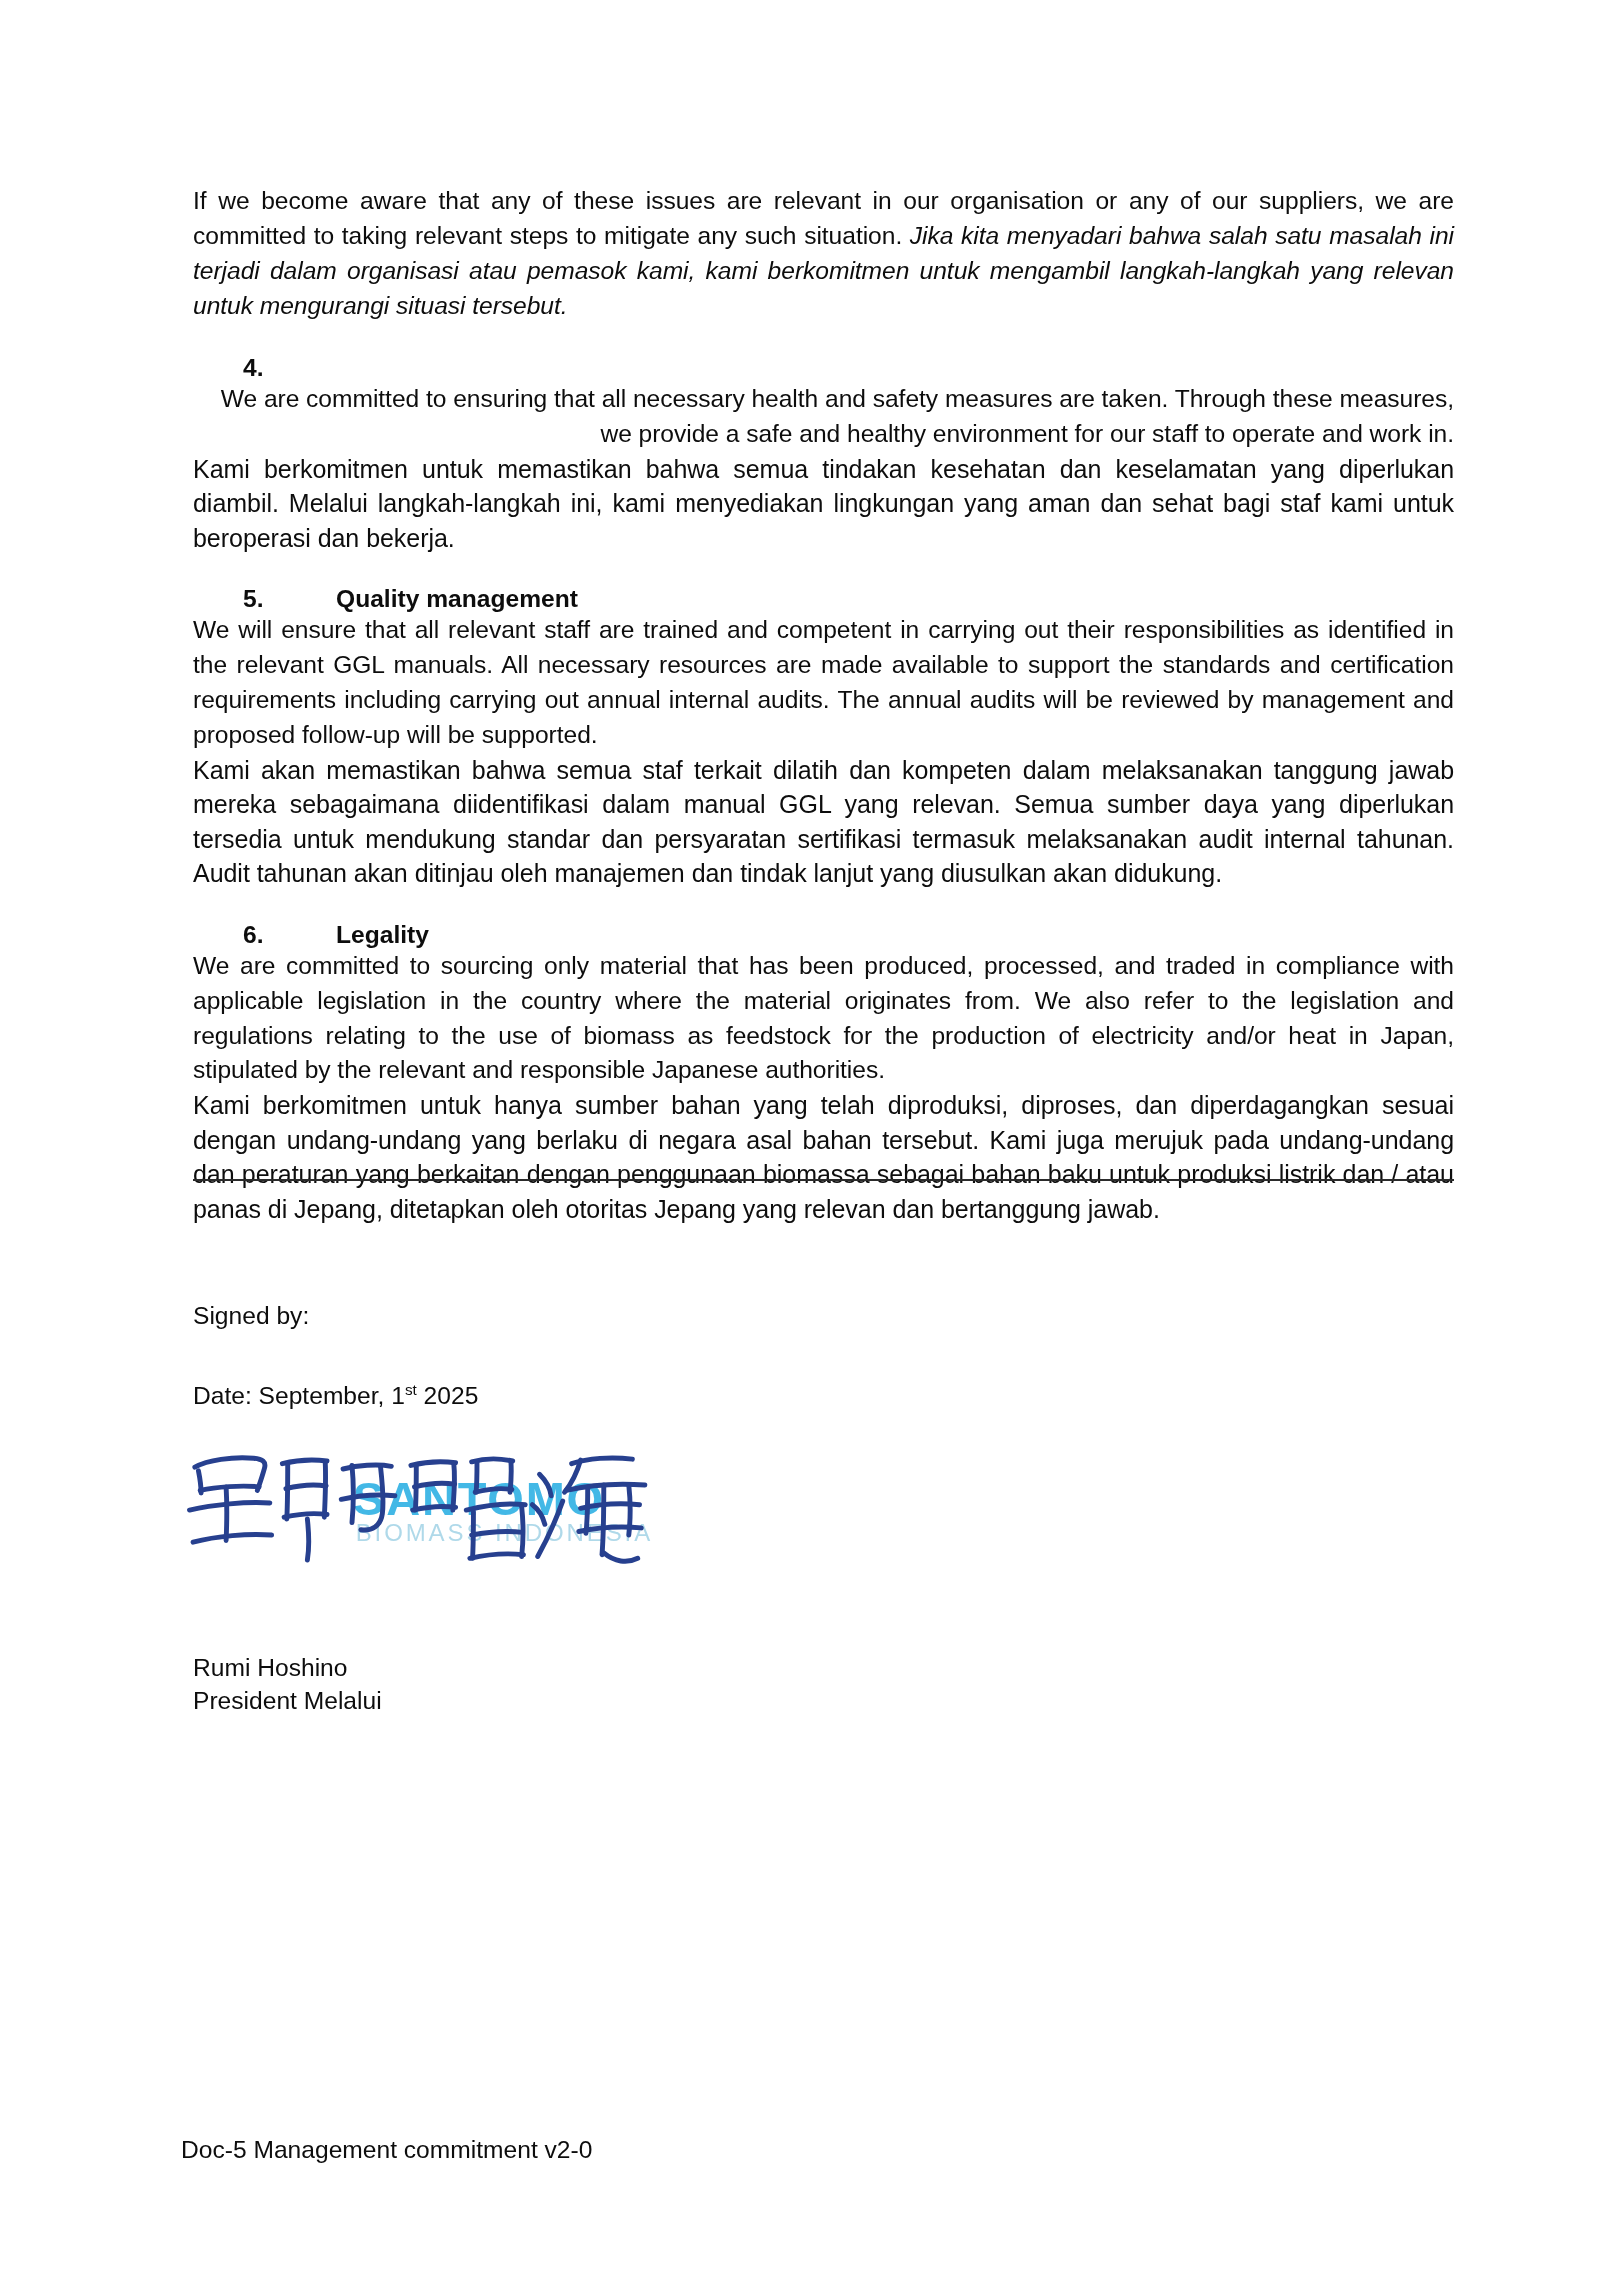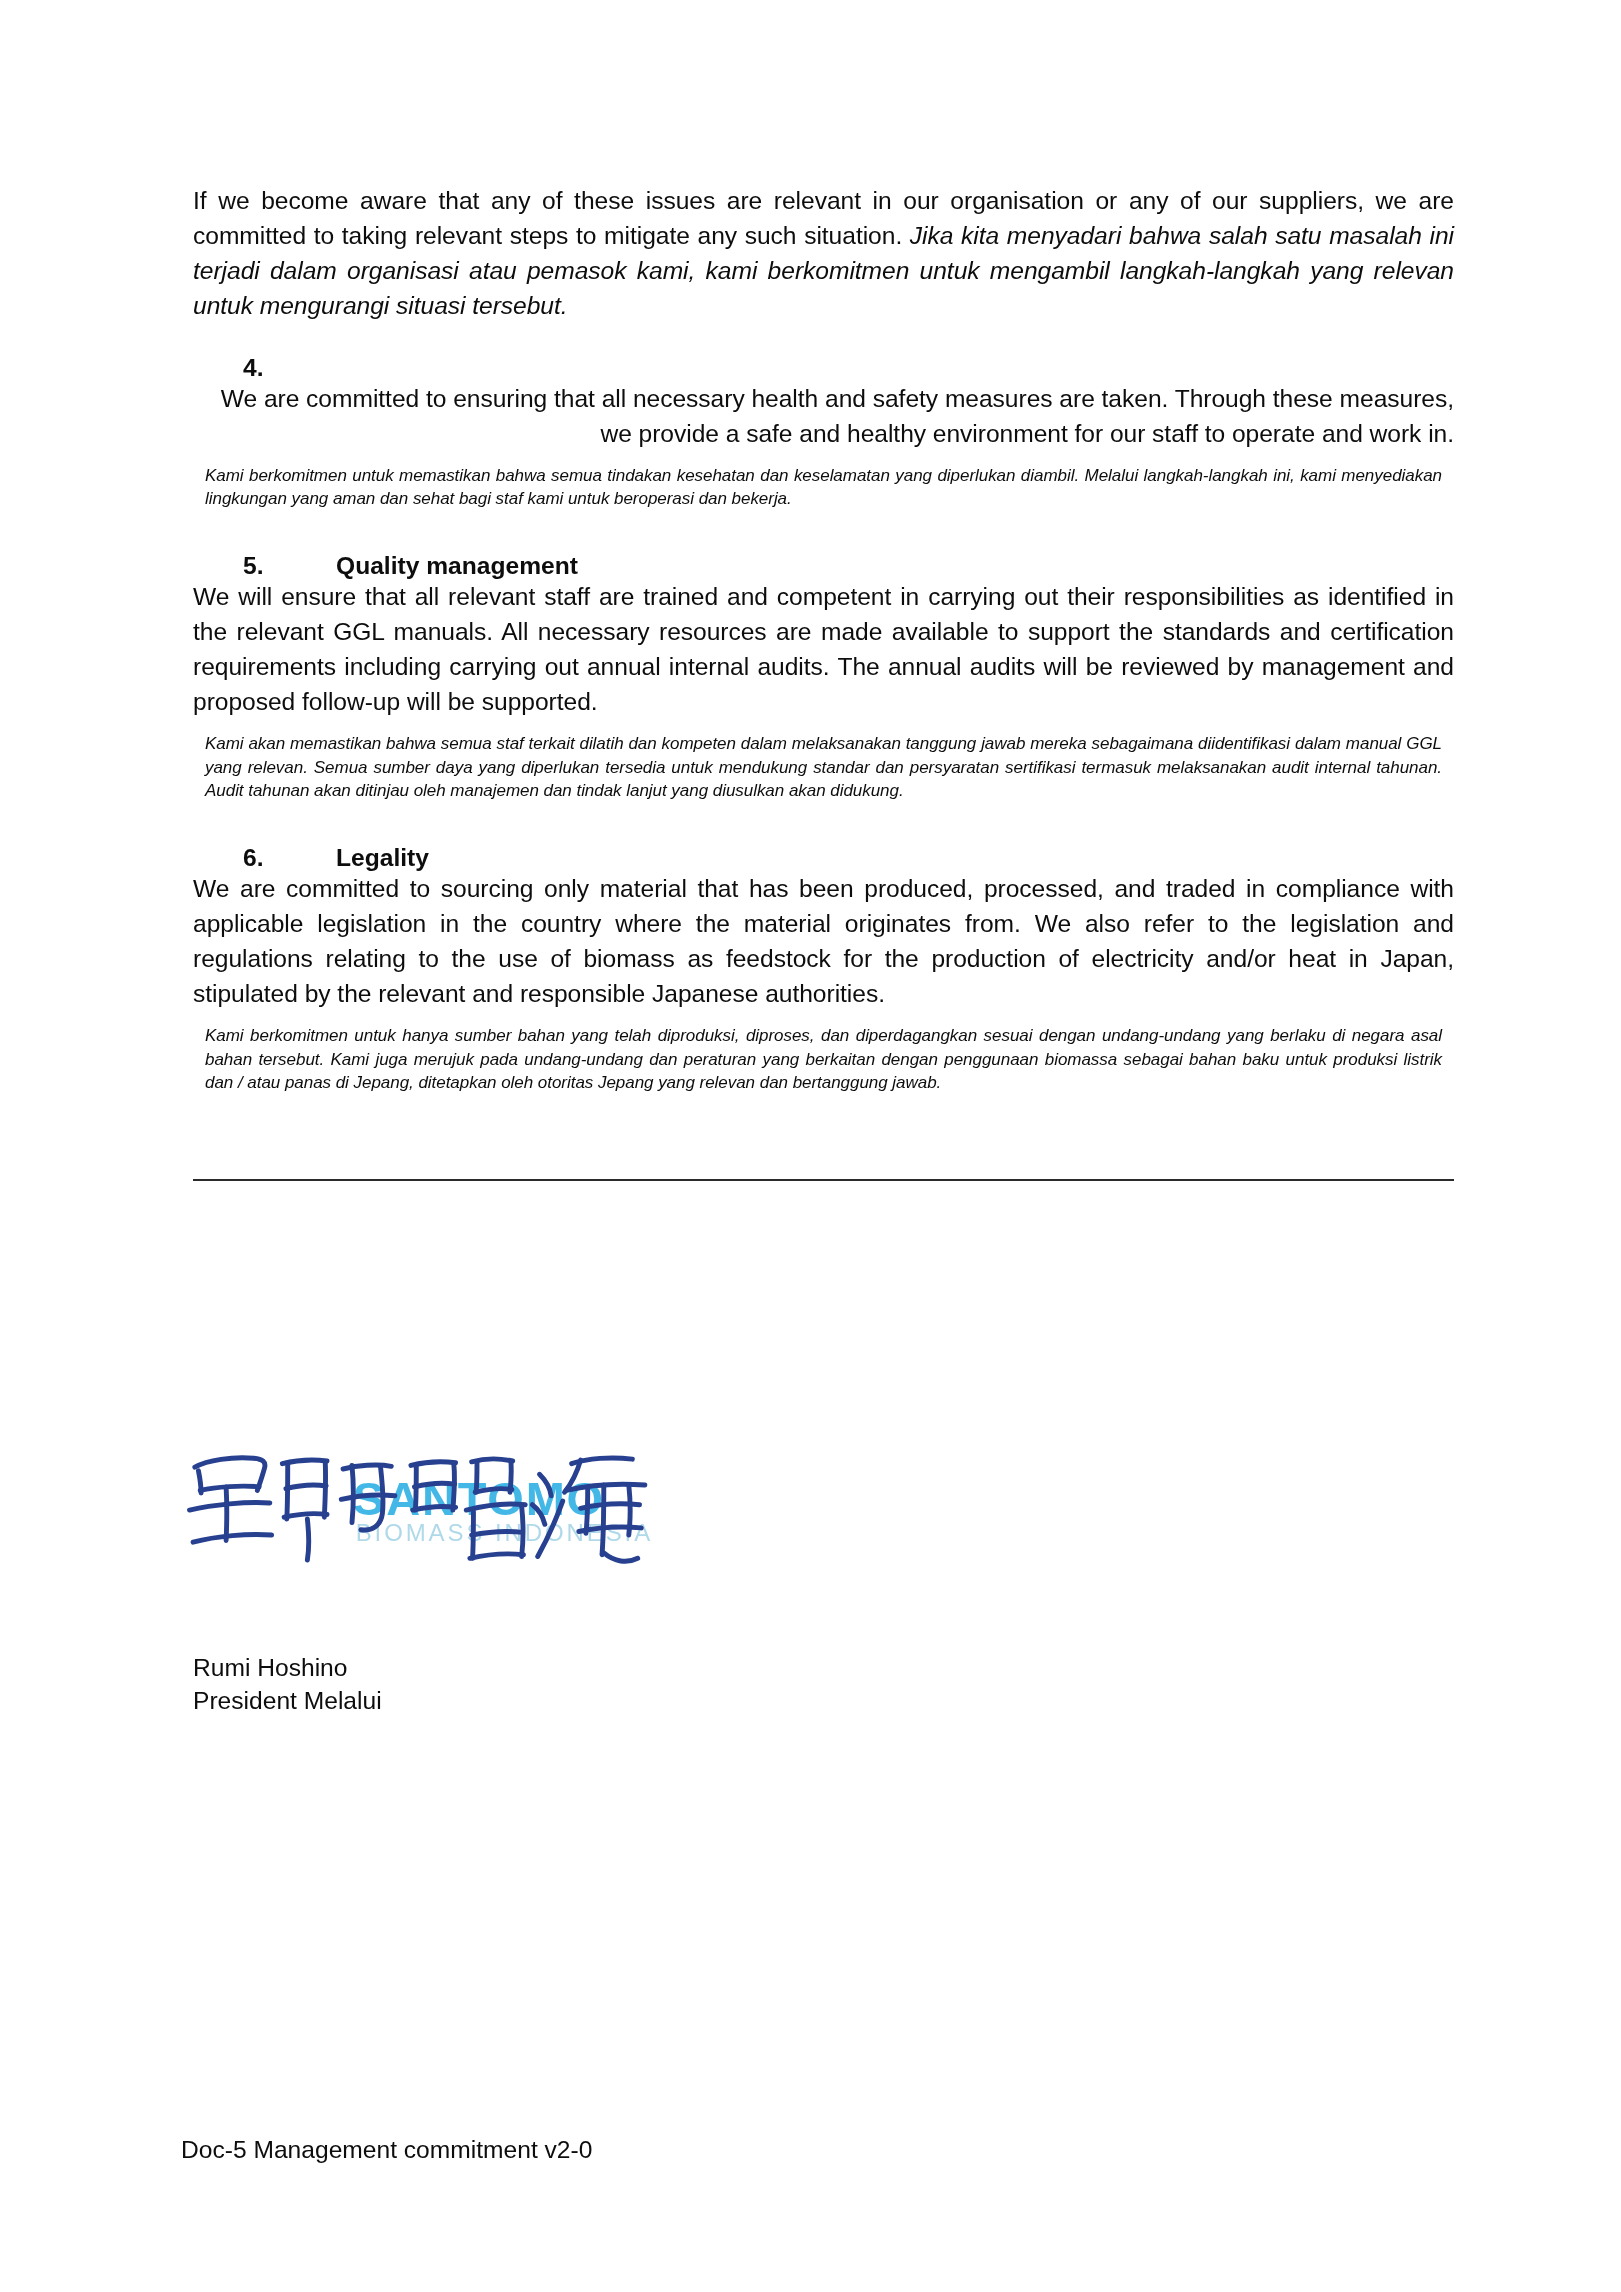--- a/index.html
+++ b/index.html
@@ -42,25 +42,24 @@
     letter-spacing: -0.04px;
   }
   .para.nojust { text-align: right; }
 
   .para .it {
     font-style: italic;
   }
 
   
   .sub {
-    font-size: 17px;
+    font-size: 25px;
     line-height: 1.38;
-    font-style: italic;
     text-align: justify;
-    margin: 12px;
+    margin: 0;
     color: #0d0d0d;
     letter-spacing: -0.04px;
   }
 
   
   .heading {
     font-size: 24.6px;
     font-weight: bold;
     margin: 0;
     color: #0d0d0d;
@@ -209,20 +208,24 @@
       <span class="num">6.</span>
       <span class="htext">Legality</span>
     </div>
     <p class="para">We are committed to sourcing only material that has been produced, processed, and traded in compliance with applicable legislation in the country where the material originates from. We also refer to the legislation and regulations relating to the use of biomass as feedstock for the production of electricity and/or heat in Japan, stipulated by the relevant and responsible Japanese authorities.</p>
     <p class="sub">Kami berkomitmen untuk hanya sumber bahan yang telah diproduksi, diproses, dan diperdagangkan sesuai dengan undang-undang yang berlaku di negara asal bahan tersebut. Kami juga merujuk pada undang-undang dan peraturan yang berkaitan dengan penggunaan biomassa sebagai bahan baku untuk produksi listrik dan / atau panas di Jepang, ditetapkan oleh otoritas Jepang yang relevan dan bertanggung jawab.</p>
 
   </div>
 
   <div class="rule"></div>
 
+  <div class="sig-block">
+    <div class="signed-by">Signed by:</div>
+    <div class="date-line"><span>Date: September, 1</span><sup>st</sup><span> 2025</span></div>
+  </div>
 
   <div class="stamp-area">
 
     <div class="logo-wrap">
       <div class="logo-main">SANTOMO</div>
       <div class="logo-sub">BIOMASS INDONESIA</div>
     </div>
 
     <svg class="handwriting" viewBox="0 0 560 140" xmlns="http://www.w3.org/2000/svg">
       <g fill="none" stroke="#27408f" stroke-width="5.5" stroke-linecap="round" stroke-linejoin="round">

